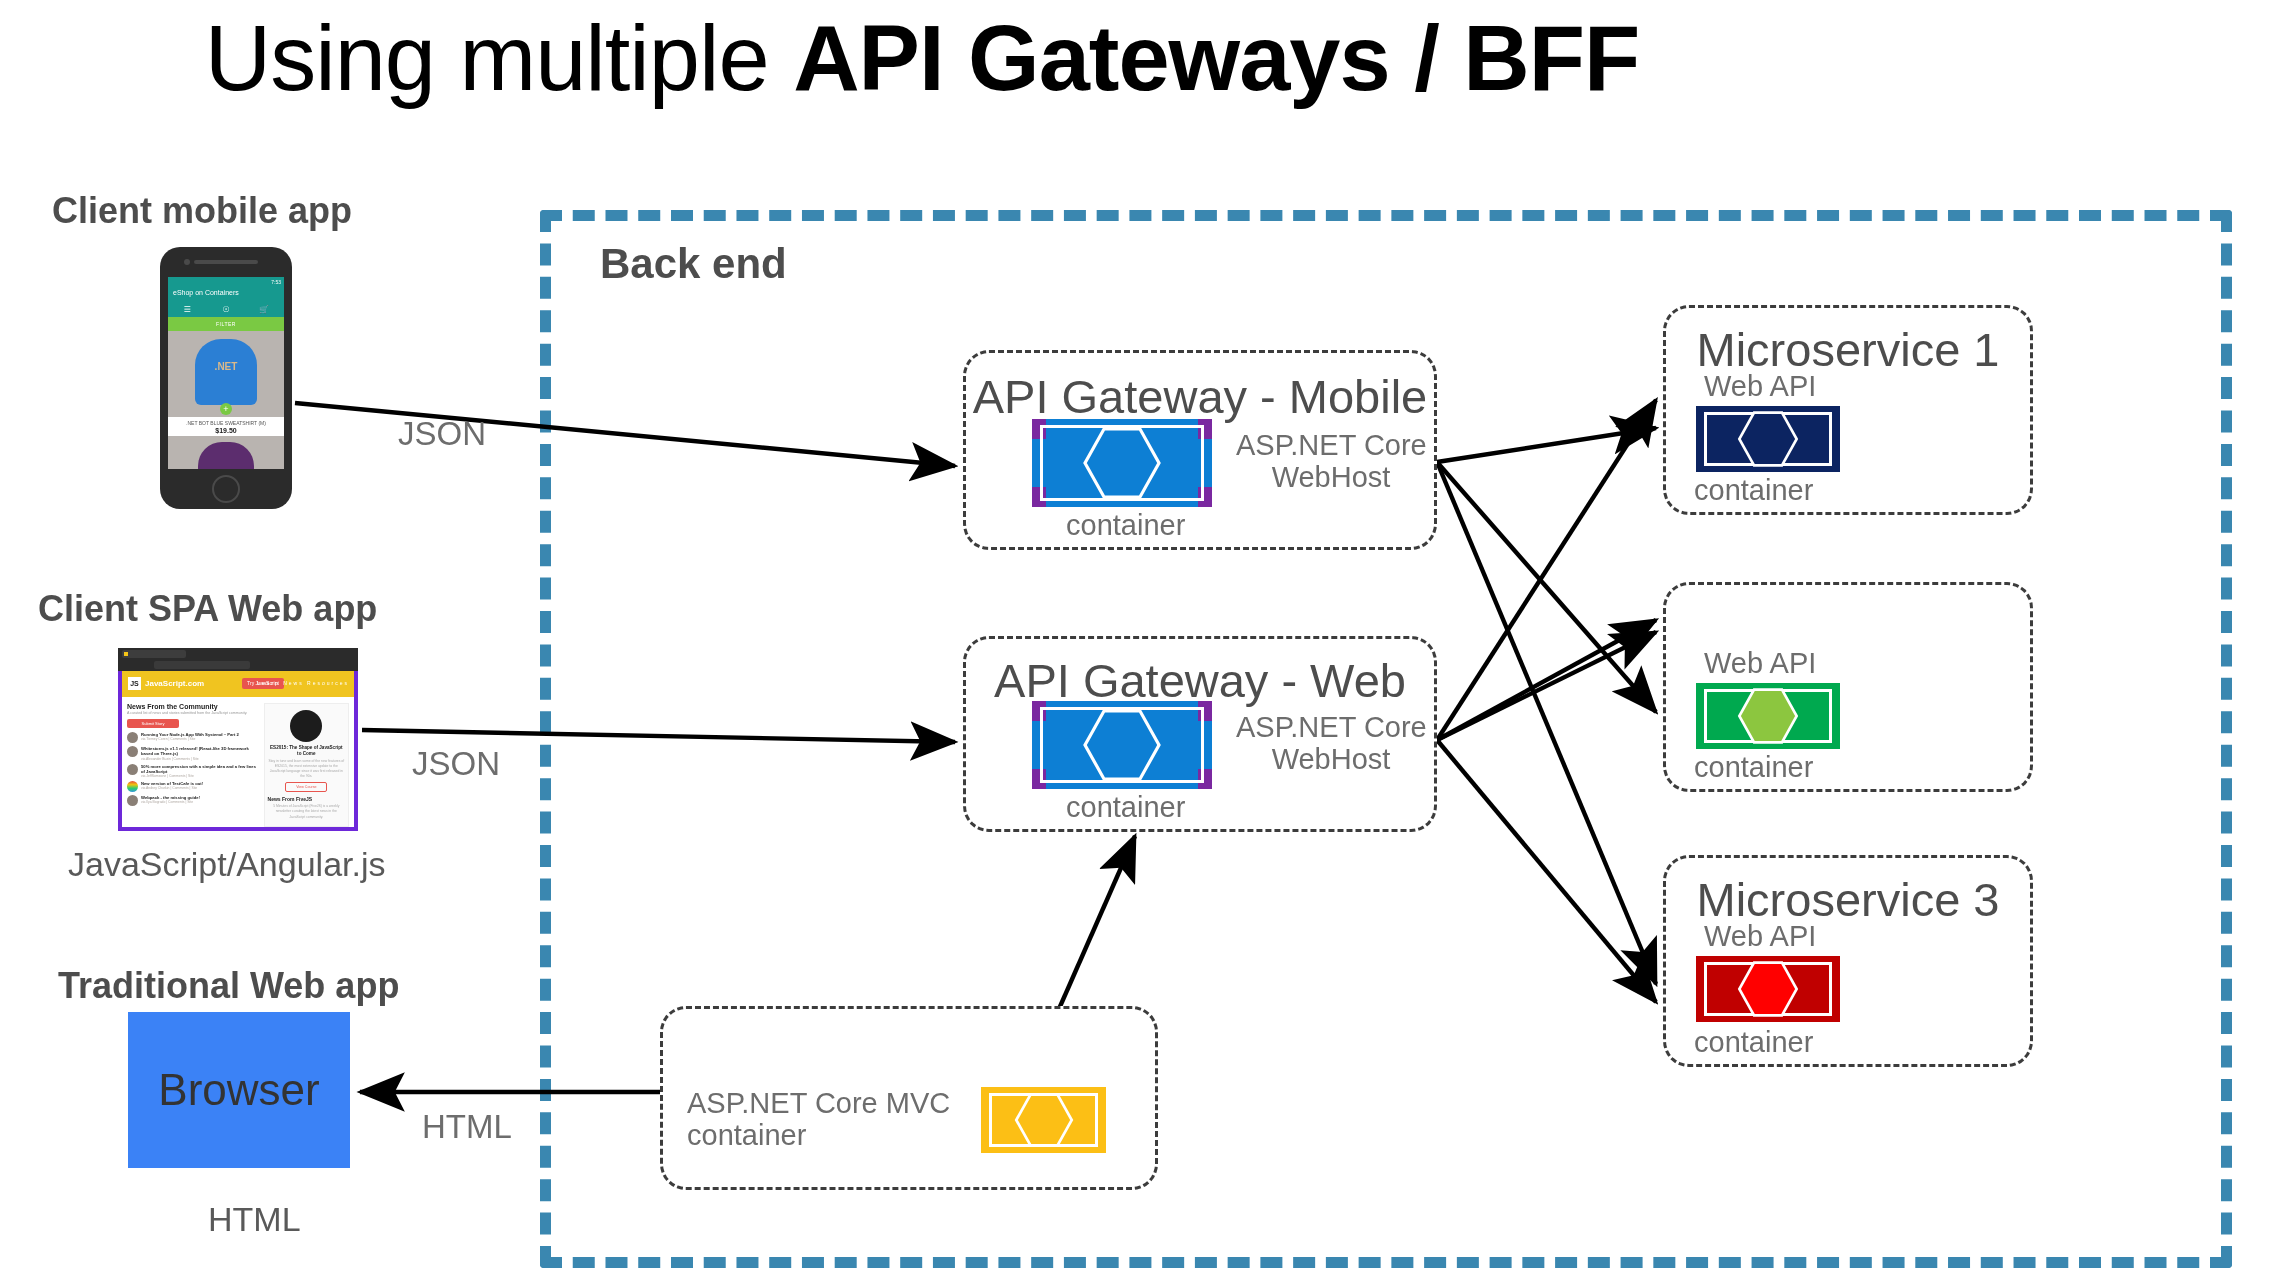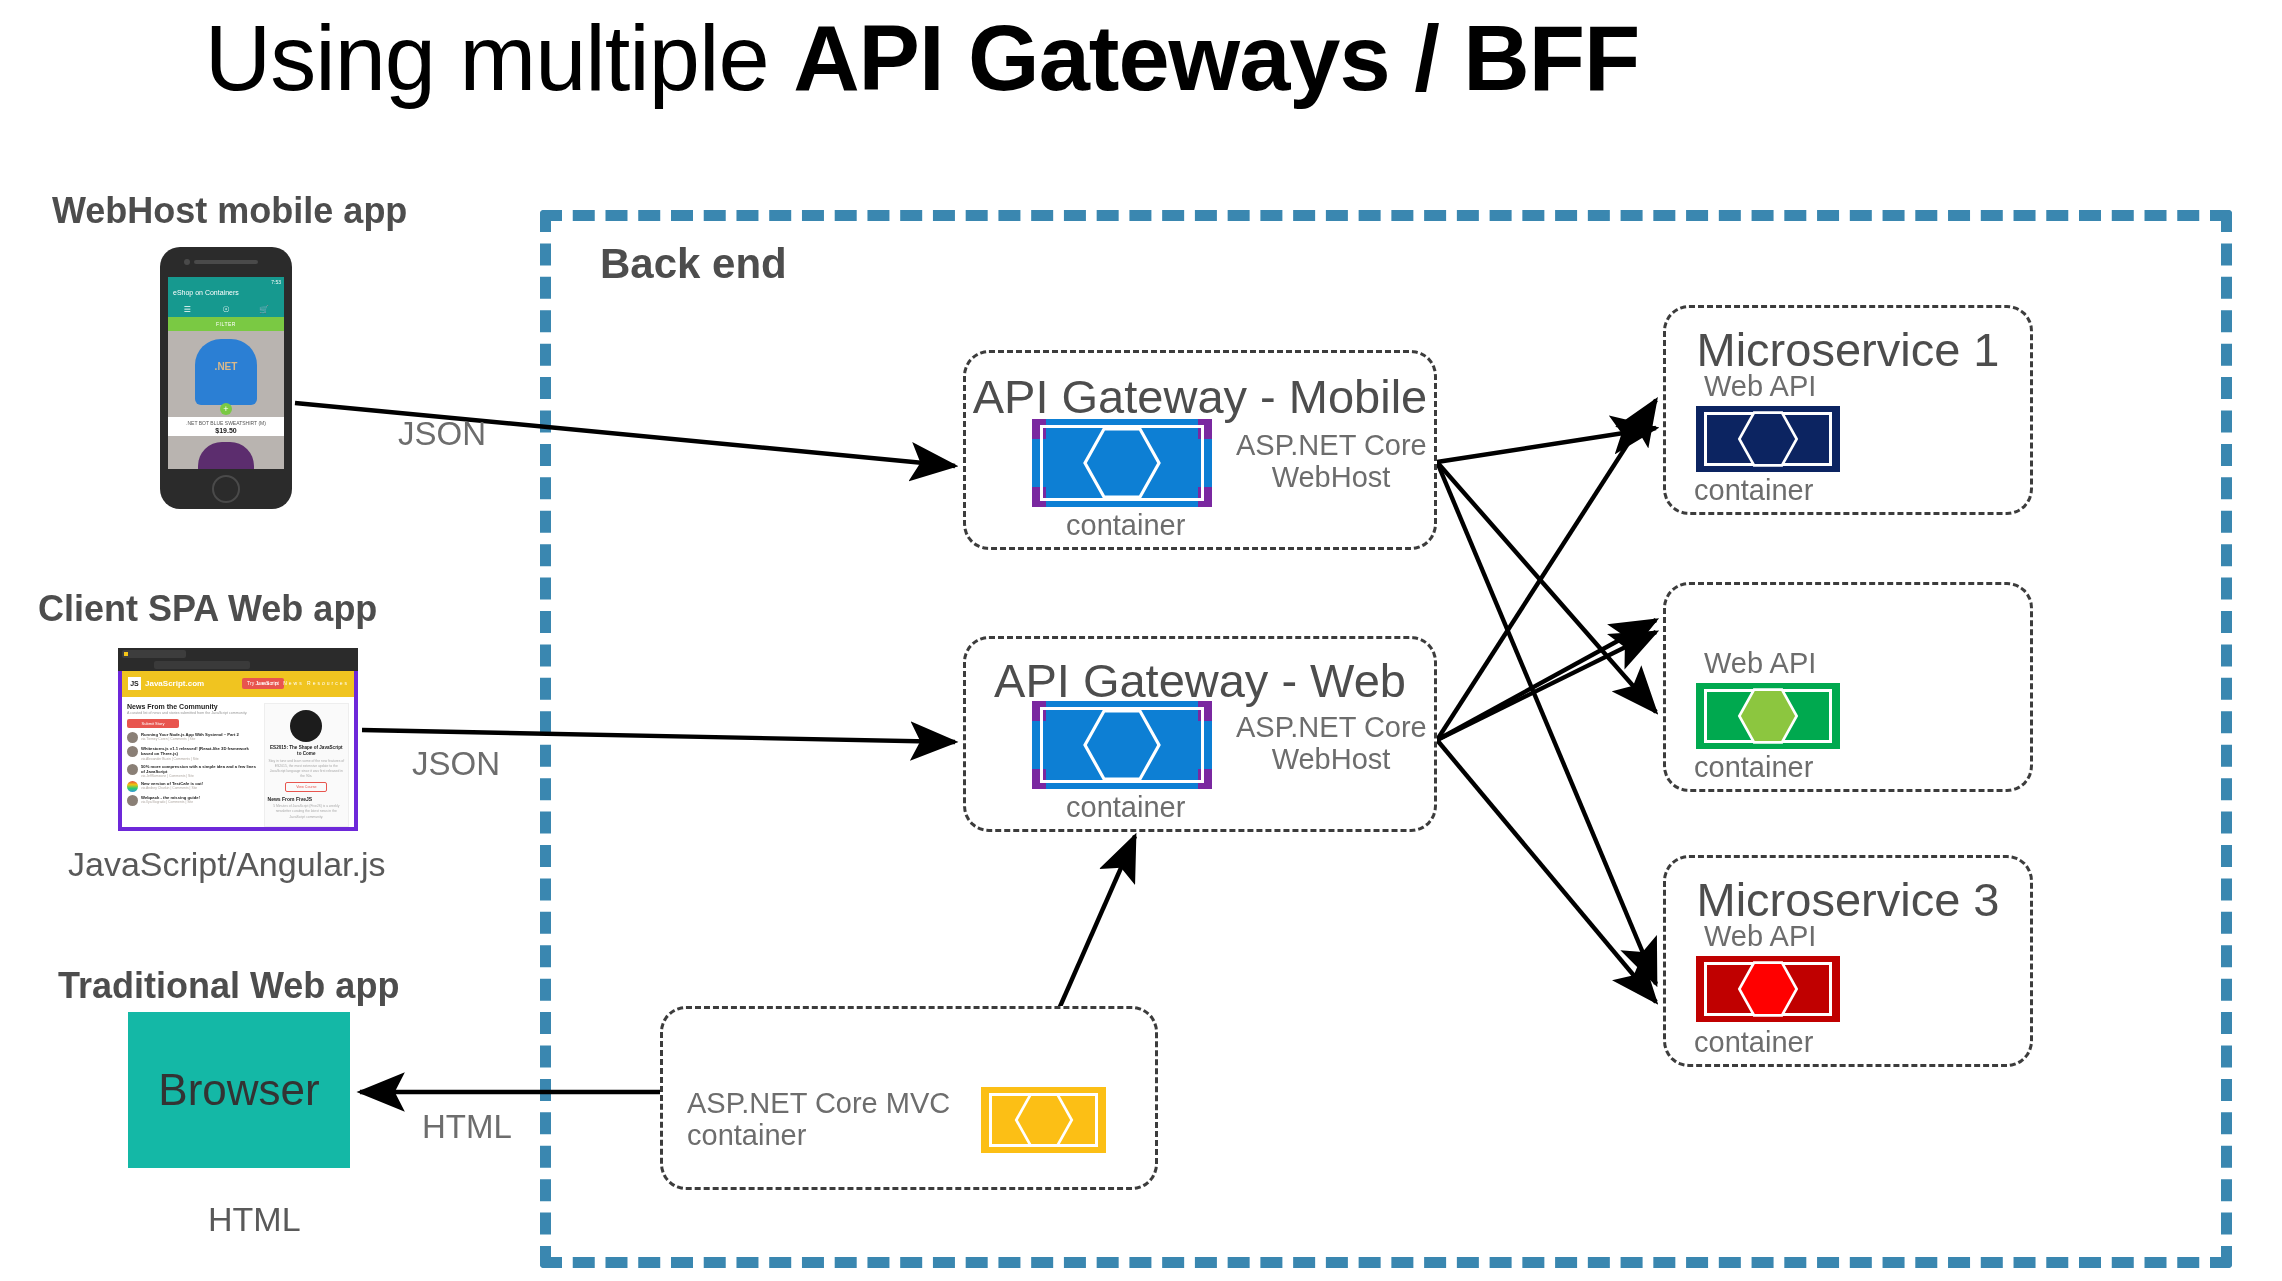--- a/index.html
+++ b/index.html
@@ -106,21 +106,21 @@
   #spa .at{font-size:4.2px;font-weight:700;color:#222;line-height:1.25;}
   #spa .am{font-size:3.4px;color:#b0a9a3;}
   #spa .badge{width:32px;height:32px;border-radius:50%;background:#1c1c1c;margin:2px auto 3px;}
   #spa .c2t{font-size:4.6px;font-weight:700;color:#222;text-align:center;line-height:1.3;}
   #spa .c2p{font-size:3.4px;color:#aaa;text-align:center;line-height:1.5;margin:2px 0;}
   #spa .c2b{width:40px;height:8px;border:1px solid #e8554e;border-radius:2px;color:#e8554e;
      font-size:3.6px;text-align:center;line-height:8px;margin:3px auto;}
   #spa .c2h{font-size:5px;font-weight:700;color:#222;margin-top:4px;}
 
   
-  #browser-box{position:absolute;left:128px;top:1012px;width:222px;height:156px;background:#14b8a6;}
+  #browser-box{position:absolute;left:128px;top:1012px;width:222px;height:156px;background:#3b82f6;}
   #browser-box span{position:absolute;left:0;top:50%;transform:translateY(-50%);width:100%;
      text-align:center;font-size:44px;color:#333;}
 
   #wires{position:absolute;left:0;top:0;width:2282px;height:1281px;pointer-events:none;}
 </style>
 </head>
 <body>
 
 <div id="page-title"><span>Using multiple </span><b>API Gateways / BFF</b></div>
 
@@ -147,21 +147,21 @@
     <path d="M1437,462 L1656,712"></path>
     <path d="M1437,462 L1656,984"></path>
 
     <path d="M1437,740 L1656,620"></path>
     <path d="M1437,740 L1656,632"></path>
     <path d="M1437,740 L1656,1002"></path>
     <path d="M1437,740 L1656,400"></path>
   </g>
 </svg>
 
-<div class="client-head" style="left:52px;top:190px">WebHost mobile app</div>
+<div class="client-head" style="left:52px;top:190px">Client mobile app</div>
 <div id="phone">
   <div class="cam"></div>
   <div class="notch"></div>
   <div class="screen">
     <div class="statbar">7:53</div>
     <div class="appbar">eShop on Containers</div>
     <div class="tabs">
       <div>☰</div>
       <div>☉</div>
       <div>🛒</div>

